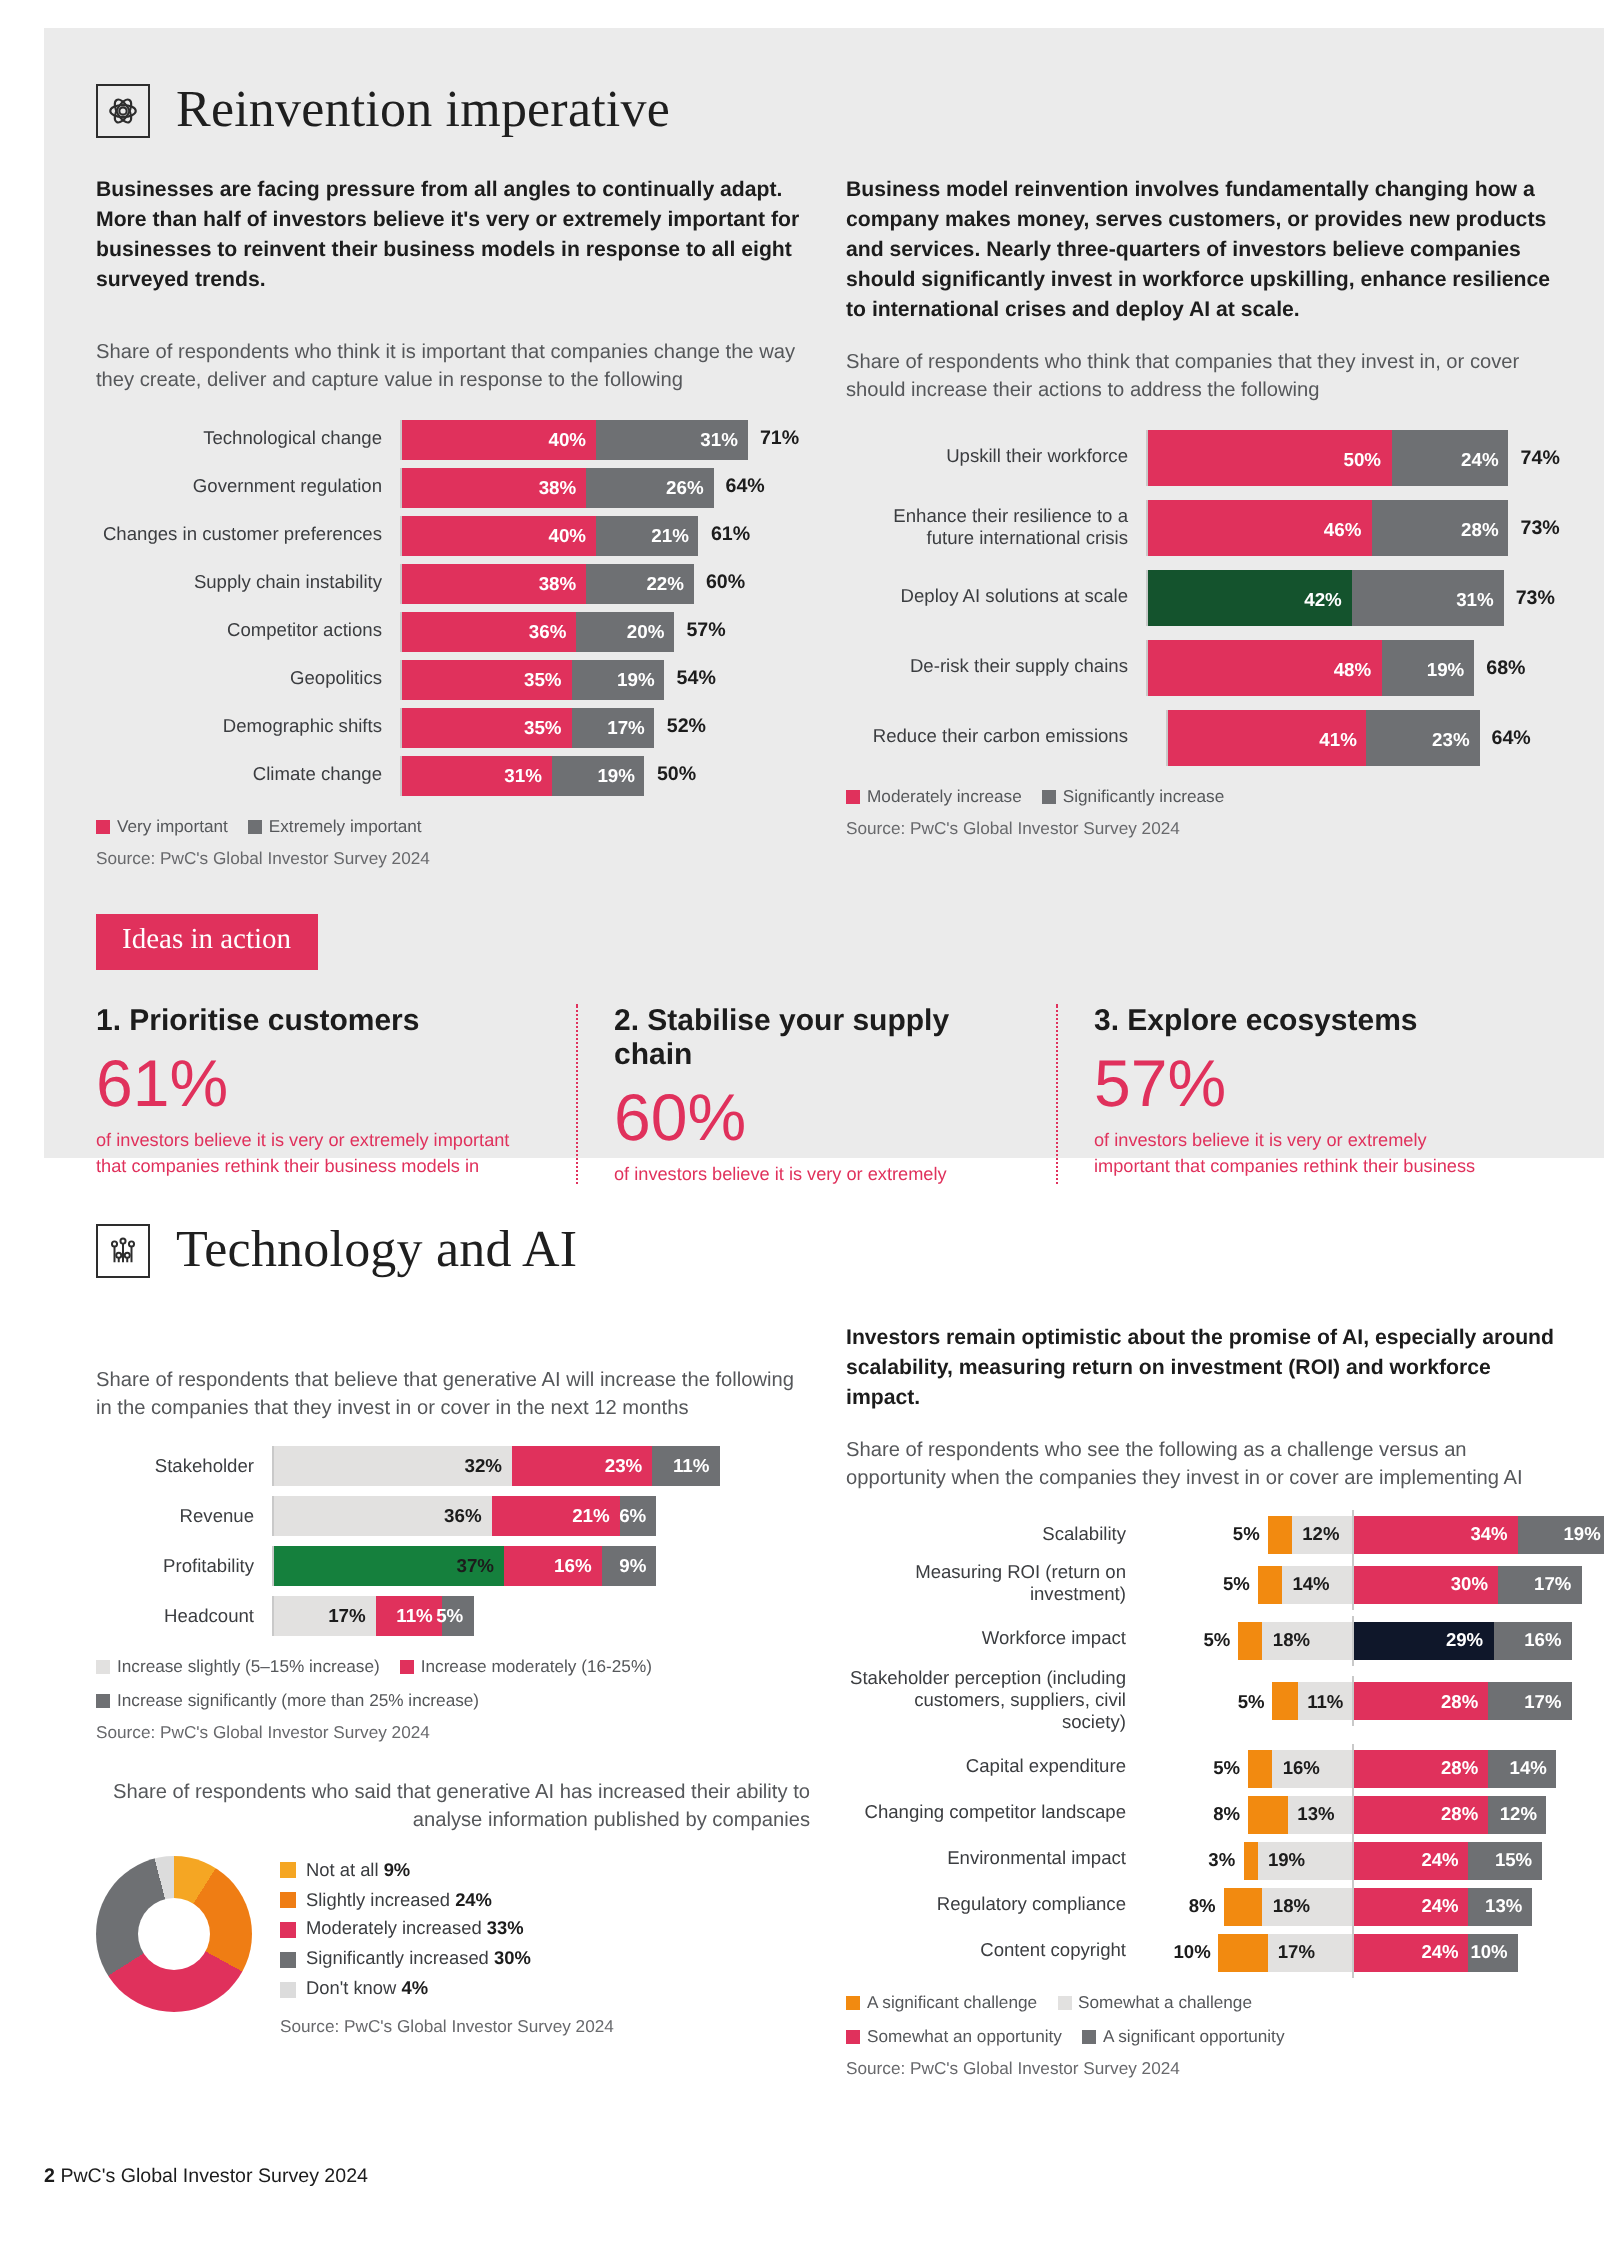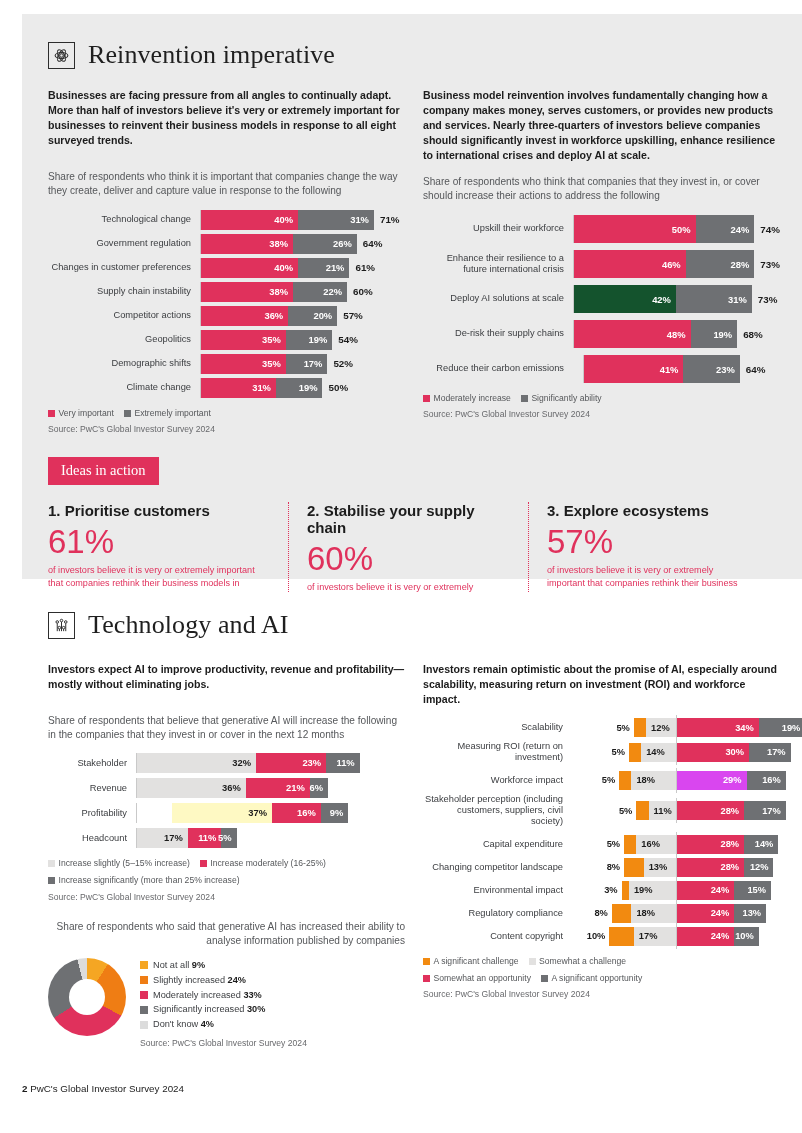--- a/index.html
+++ b/index.html
@@ -362,21 +362,21 @@
           </div>
 
         <div class="legend">
           <div class="legend-row" id="legend-actions">
               <span class="lg">
                 <i class="sw" style="background:#e0315c"></i>
                 <span>Moderately increase</span>
               </span>
               <span class="lg">
                 <i class="sw" style="background:#6e7073"></i>
-                <span>Significantly ability</span>
+                <span>Significantly increase</span>
               </span>
             </div>
           <div class="source">Source: PwC's Global Investor Survey 2024</div>
         </div>
       </div>
     </div>
 
     <div>
       <span class="badge">Ideas in action</span>
       <div class="ideas" id="ideas-list">
@@ -412,21 +412,20 @@
           <path d="M6 9v11M12 7v13M18 9v11M9 17v3M15 17v3"></path>
         </svg>
       </span>
       <span class="sec-title">Technology and AI</span>
     </div>
 
 
     <div class="cols" style="margin-top:22px;">
 
       <div class="col">
-        <p class="lede">Investors expect AI to improve productivity, revenue and profitability—mostly without eliminating jobs.</p>
         <p class="chart-caption" style="margin-top:22px;">Share of respondents that believe that generative AI will increase the following in the companies that they invest in or cover in the next 12 months</p>
 
         <div id="chart-genai" style="margin-top:11px;">
             <div class="sbar-row">
               <div class="sbar-label">Stakeholder</div>
               <div class="sbar-track">
                 <div class="axis-line"></div>
                 <div class="ss ss-light" style="background: rgb(226, 225, 224); width: 120px;">
                   <span>32%</span>
                 </div>
@@ -450,21 +449,21 @@
                 </div>
                 <div class="ss ss-grey" style="background: rgb(110, 112, 115); width: 18.3px;">
                   <span>6%</span>
                 </div>
               </div>
             </div>
             <div class="sbar-row">
               <div class="sbar-label">Profitability</div>
               <div class="sbar-track">
                 <div class="axis-line"></div>
-                <div class="ss ss-light" style="background: #fef9c3; width: 100px; margin-left: 36px;">
+                <div class="ss ss-light" style="background: #15803d; width: 116px;">
                   <span>37%</span>
                 </div>
                 <div class="ss ss-pink" style="background: rgb(224, 49, 92); width: 48.8px;">
                   <span>16%</span>
                 </div>
                 <div class="ss ss-grey" style="background: rgb(110, 112, 115); width: 27.45px;">
                   <span>9%</span>
                 </div>
               </div>
             </div>
@@ -530,20 +529,21 @@
                   <span>Don't know <b>4%</b></span>
                 </div>
               </div>
             <div class="source" style="margin-top:5px;">Source: PwC's Global Investor Survey 2024</div>
           </div>
         </div>
       </div>
 
       <div class="col">
         <p class="lede">Investors remain optimistic about the promise of AI, especially around scalability, measuring return on investment (ROI) and workforce impact.</p>
+        <p class="chart-caption" style="margin-top:12px;">Share of respondents who see the following as a challenge versus an opportunity when the companies they invest in or cover are implementing AI</p>
 
         <div id="chart-dv" style="margin-top:11px;">
             <div class="dv-row">
               <div class="dv-label">Scalability</div>
               <div class="dv-track">
                 <div class="dv-left">
                   <div class="dvs dv-orange" style="width: 12.25px; background: rgb(242, 138, 16);"></div>
                   <div class="dvs dv-lgrey" style="width: 29.4px; background: rgb(226, 225, 224);">
                     <span>12%</span>
                   </div>
@@ -585,21 +585,21 @@
               <div class="dv-label">Workforce impact</div>
               <div class="dv-track">
                 <div class="dv-left">
                   <div class="dvs dv-orange" style="width: 12.25px; background: rgb(242, 138, 16);"></div>
                   <div class="dvs dv-lgrey" style="width: 44.1px; background: rgb(226, 225, 224);">
                     <span>18%</span>
                   </div>
                 </div>
                 <div class="dv-out-left" style="right: calc(50% + 60.35px);">5%</div>
                 <div class="dv-right">
-                  <div class="dvs dv-pink" style="width: 71.05px; background: #d946ef;">
+                  <div class="dvs dv-pink" style="width: 71.05px; background: #0f172a;">
                     <span>29%</span>
                   </div>
                   <div class="dvs dv-dgrey" style="width: 39.2px; background: rgb(110, 112, 115);">
                     <span>16%</span>
                   </div>
                 </div>
                 <div class="dv-center"></div>
               </div>
             </div>
             <div class="dv-row" style="margin-bottom: 7px;">

